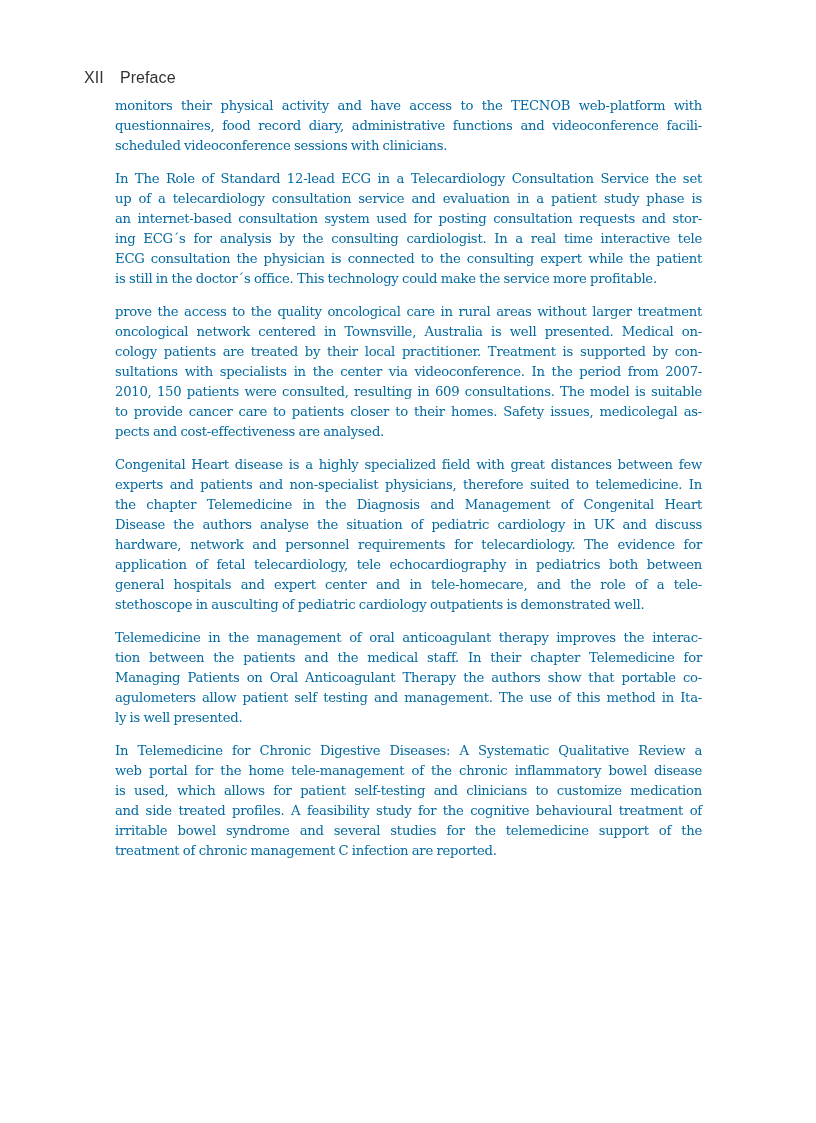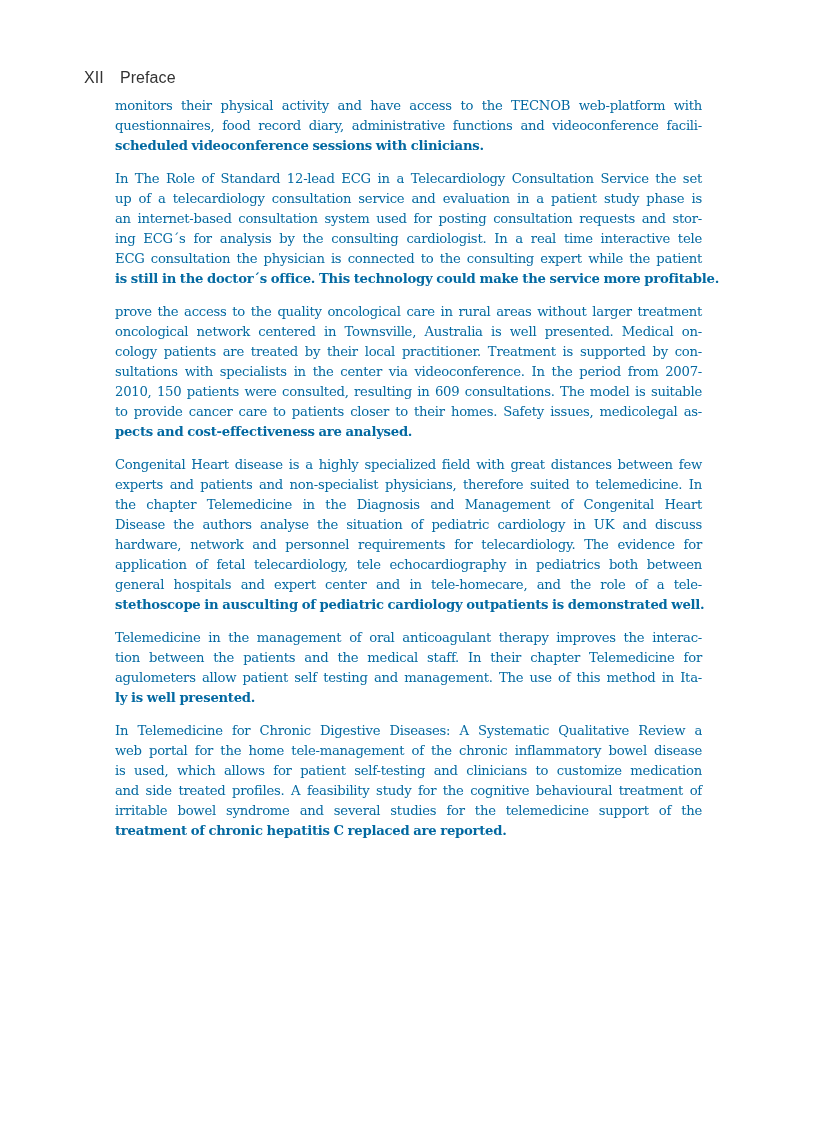--- a/index.html
+++ b/index.html
@@ -14,21 +14,21 @@
       position: absolute; left: 115px; top: 96px; width: 587px;
       font-family: "DejaVu Serif", serif;
       font-size: 13.2px; line-height: 20px; color: #0369a1;
     }
     .para { margin: 0 0 13px 0; }
     .line {
       display: block; text-align: justify; text-align-last: justify;
       white-space: nowrap; height: 20px; overflow: visible;
       letter-spacing: -0.25px; word-spacing: -0.5px;
     }
-    .line.last { text-align-last: left; font-weight: bold; }
+    .line.last { text-align-last: left; }
   </style>
 </head>
 <body>
 
 <div class="running-head">
   <span>XII</span>
   <span>Preface</span>
 </div>
 
 <div class="body-text">
@@ -60,24 +60,25 @@
     <span class="line">the chapter Telemedicine in the Diagnosis and Management of Congenital Heart</span>
     <span class="line">Disease the authors  analyse the situation of pediatric cardiology in UK and discuss</span>
     <span class="line">hardware, network and personnel requirements for telecardiology. The evidence for</span>
     <span class="line">application of fetal telecardiology, tele echocardiography in pediatrics both between</span>
     <span class="line">general hospitals and expert center and in tele-homecare, and the role of a tele-</span>
     <span class="line last">stethoscope in ausculting of pediatric cardiology outpatients is demonstrated well.</span>
   </div>
   <div class="para">
     <span class="line">Telemedicine in the management of oral anticoagulant therapy improves the interac-</span>
     <span class="line">tion between the patients and the medical staff. In their chapter Telemedicine for</span>
+    <span class="line">Managing Patients on Oral Anticoagulant Therapy the authors show that portable co-</span>
     <span class="line">agulometers allow patient self testing and management. The use of this method in Ita-</span>
     <span class="line last">ly is well presented.</span>
   </div>
   <div class="para">
     <span class="line">In Telemedicine for Chronic Digestive Diseases: A Systematic Qualitative Review a</span>
     <span class="line">web portal for the home tele-management of the chronic inflammatory bowel disease</span>
     <span class="line">is used, which allows for patient self-testing and clinicians to customize medication</span>
     <span class="line">and side treated profiles. A feasibility study for the cognitive behavioural treatment of</span>
     <span class="line">irritable bowel syndrome and several studies for the telemedicine support of the</span>
-    <span class="line last">treatment of chronic hepatitis C replaced are reported.</span>
+    <span class="line last">treatment of chronic management C infection are reported.</span>
   </div>
 </div>
 
 </body></html>

